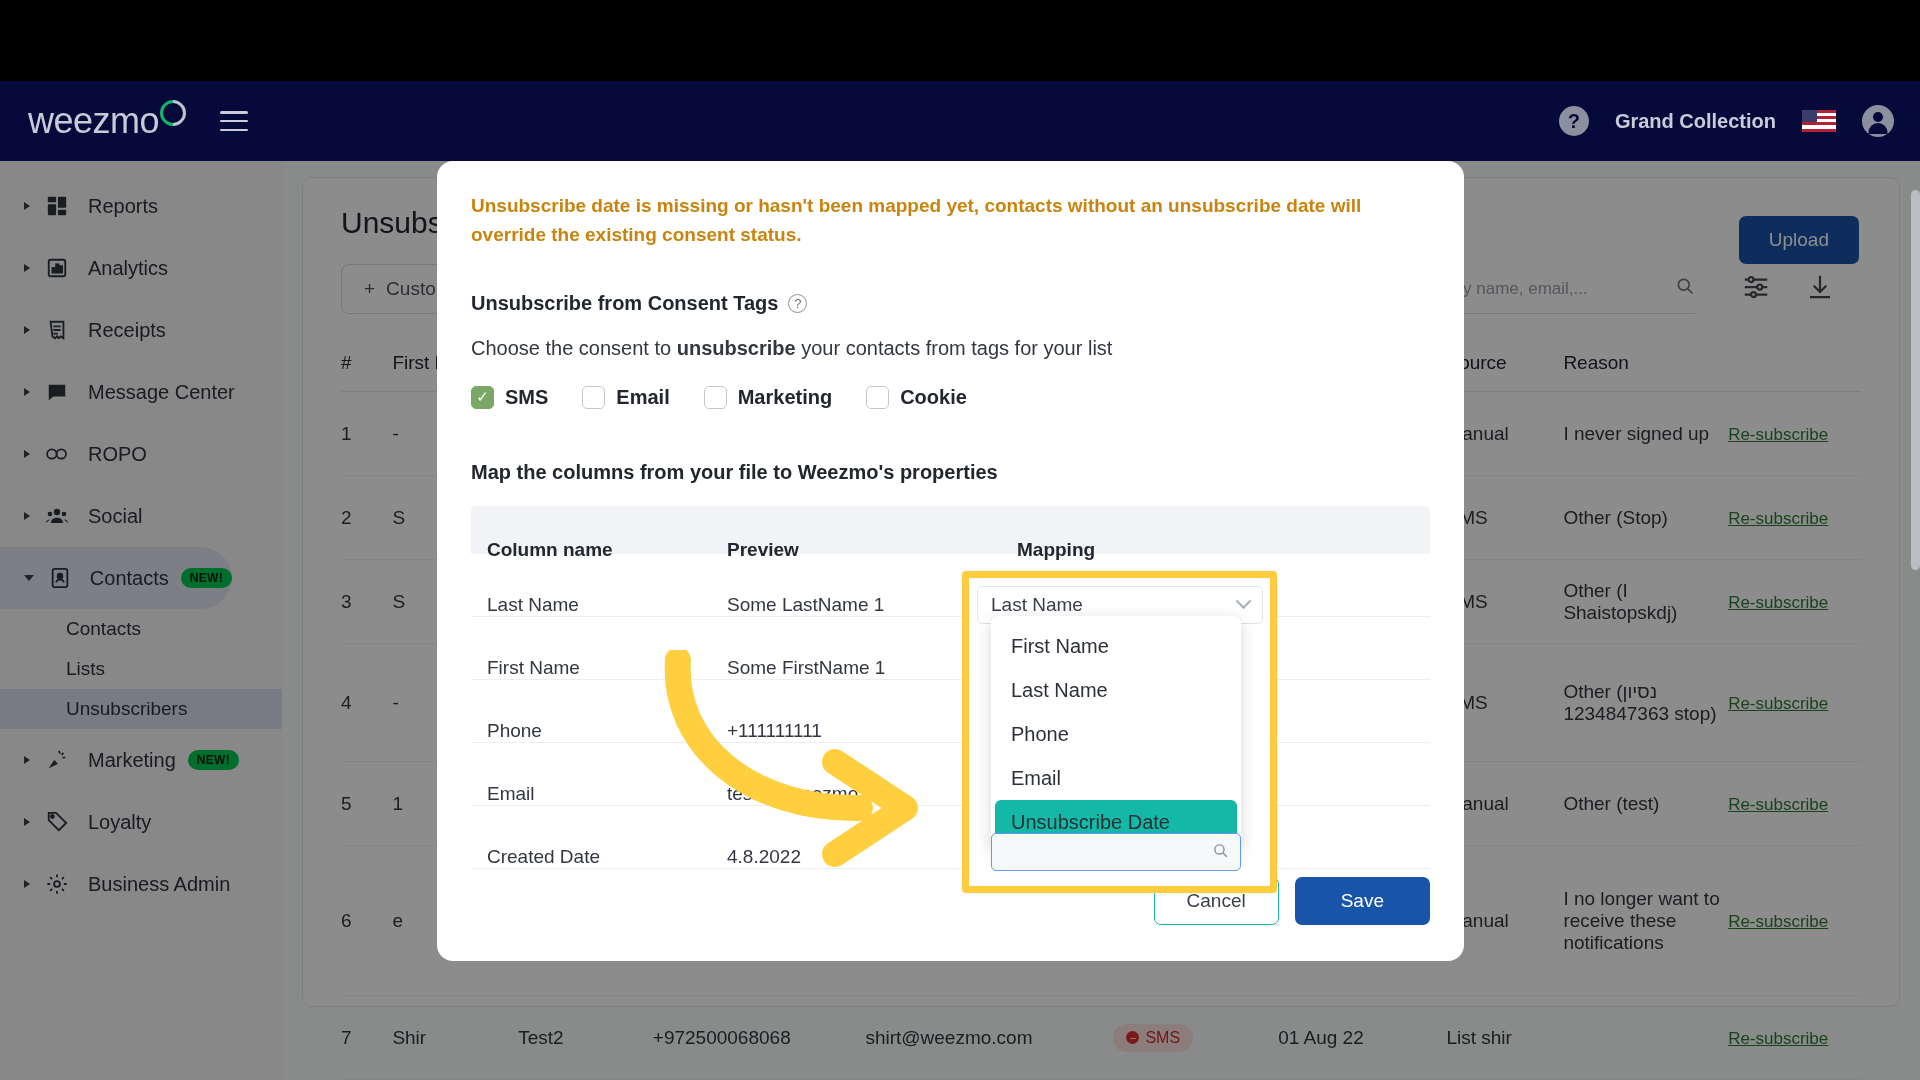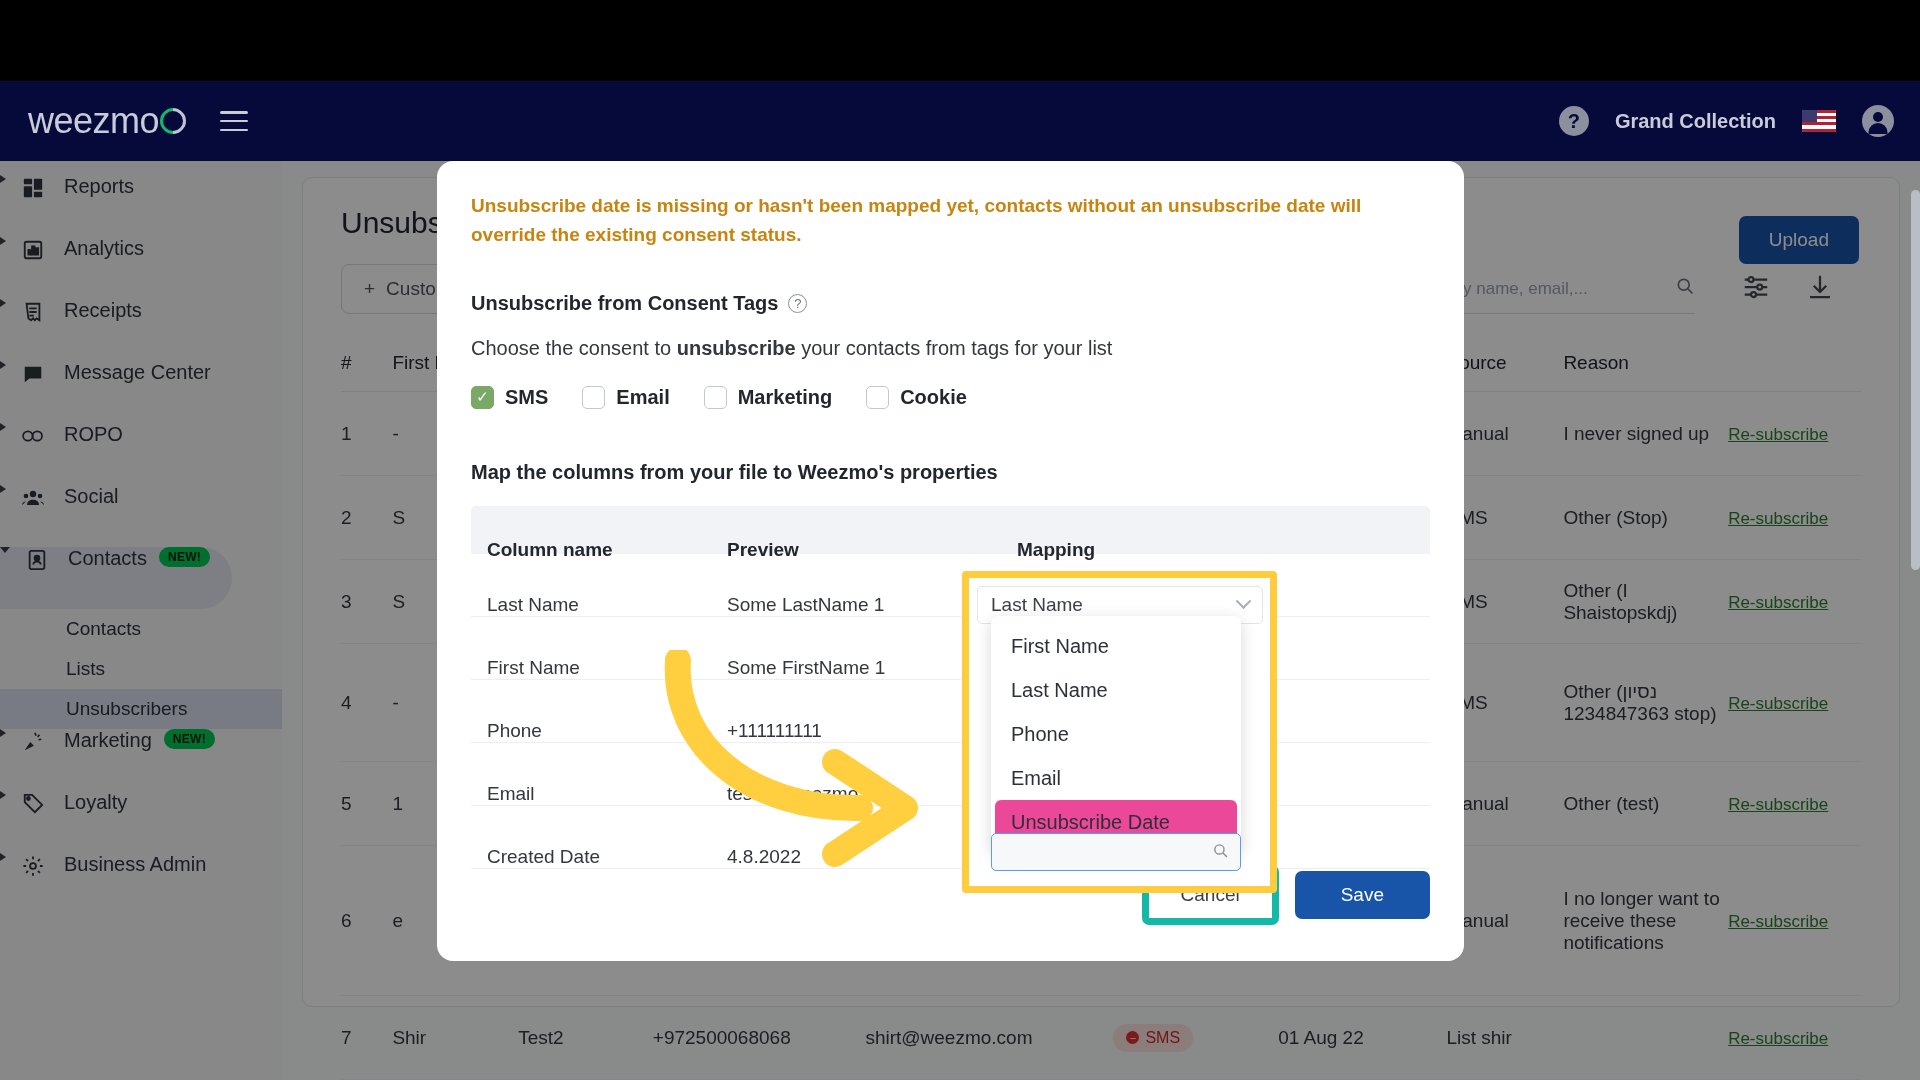--- a/index.html
+++ b/index.html
@@ -16,21 +16,21 @@
   }
 
   
   .topbar {
     position: absolute; left: 0; top: 81px;
     width: 1920px; height: 80px;
     background: #050a3a;
     display: flex; align-items: center;
     z-index: 40;
   }
-  .logo-wrap { display: flex; align-items: center; margin-left: 28px; }
+  .logo-wrap { display: flex; align-items: flex-start; margin-left: 28px; }
   .logo-text {
     font-size: 36px; letter-spacing: -0.5px;
     color: #c9ccd8; font-weight: 400;
   }
   .logo-mark {
     position: relative; width: 26px; height: 26px; margin-left: 1px;
   }
   .logo-mark .arc {
     position: absolute; inset: 0;
     border: 3.5px solid #12b76a;
@@ -94,22 +94,22 @@
 
   
   .sidebar {
     position: absolute; left: 0; top: 161px;
     width: 282px; height: 919px;
     background: #f7f8fa;
     padding-top: 14px;
     z-index: 10;
   }
   .nav-item {
-    display: flex; align-items: flex-start;
-    height: 62px; 
+    display: flex; align-items: center;
+    height: 62px; padding-left: 24px;
     cursor: pointer; position: relative;
   }
   .nav-item.active { background: #e3e8f2; border-radius: 0 32px 32px 0; margin-right: 50px; }
   .caret {
     width: 0; height: 0; margin-right: 14px;
     border-left: 6px solid #3b3f4a;
     border-top: 4.5px solid transparent;
     border-bottom: 4.5px solid transparent;
   }
   .caret.down {
@@ -252,21 +252,21 @@
   .m-col { padding-left: 16px; margin-top: 40px; }
   .m-c1 { width: 240px; }
   .m-c2 { width: 290px; }
   .m-c3 { width: 429px; }
 
   .footer-btns {
     position: absolute; right: 34px; bottom: 36px;
     display: flex; align-items: center; gap: 16px;
   }
   .btn-cancel {
-    border: 7px solid #14b8a6; border-radius: 7px; background: #fff;
+    border: 1px solid #14b8a6; border-radius: 7px; background: #fff;
     font-size: 19px; color: #3b3f4a; padding: 12px 32px; cursor: pointer;
   }
   .btn-save {
     background: #1855a8; color: #fff; border: none; border-radius: 7px;
     font-size: 19px; padding: 13px 46px; cursor: pointer;
   }
 
   
   .hl {
     position: absolute; left: 962px; top: 571px;
@@ -288,21 +288,21 @@
     position: absolute; left: 22px; top: 38px; width: 250px;
     background: #fff; border-radius: 8px;
     box-shadow: 0 4px 16px rgba(0,0,0,0.16);
     padding: 8px 0;
     z-index: 2;
   }
   .dd-opt {
     height: 44px; display: flex; align-items: center;
     padding: 0 20px; font-size: 20px; color: #2c3038; cursor: pointer;
   }
-  .dd-opt.hover { background: #ec4899; border-radius: 6px; margin: 0 4px; padding-left: 16px; text-align: center; }
+  .dd-opt.hover { background: #14b8a6; border-radius: 6px; margin: 0 4px; padding-left: 16px; text-align: center; }
   .dd-search {
     position: absolute; left: 22px; bottom: 15px; width: 250px; height: 38px;
     border: 1.6px solid #5b9bf5; border-radius: 5px; background: #f7f8fa;
     display: flex; align-items: center; justify-content: flex-end; padding-right: 11px;
     z-index: 3;
   }
 
   
   .arrow-svg { position: absolute; left: 660px; top: 650px; z-index: 65; pointer-events: none; }
 

